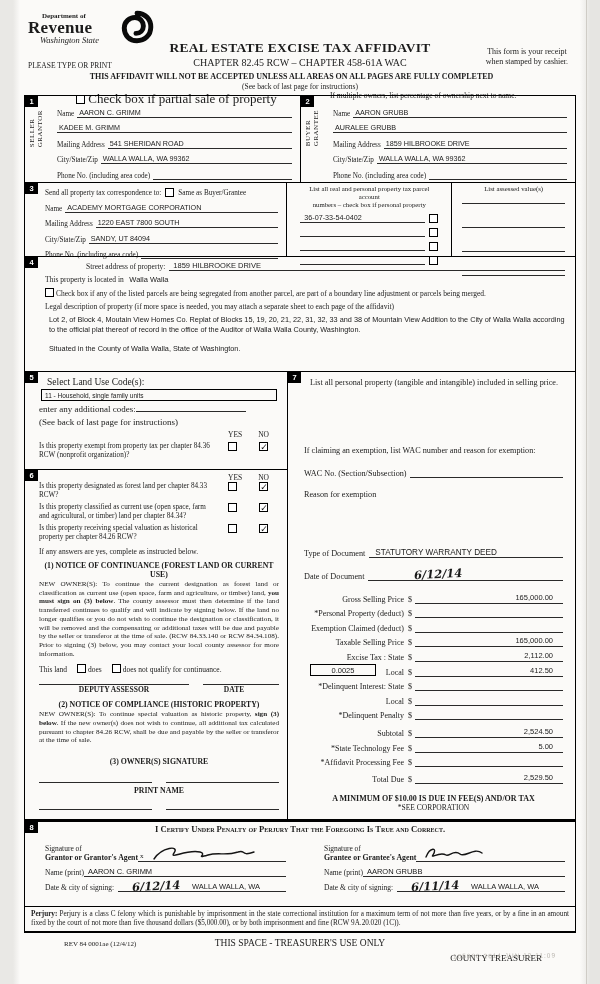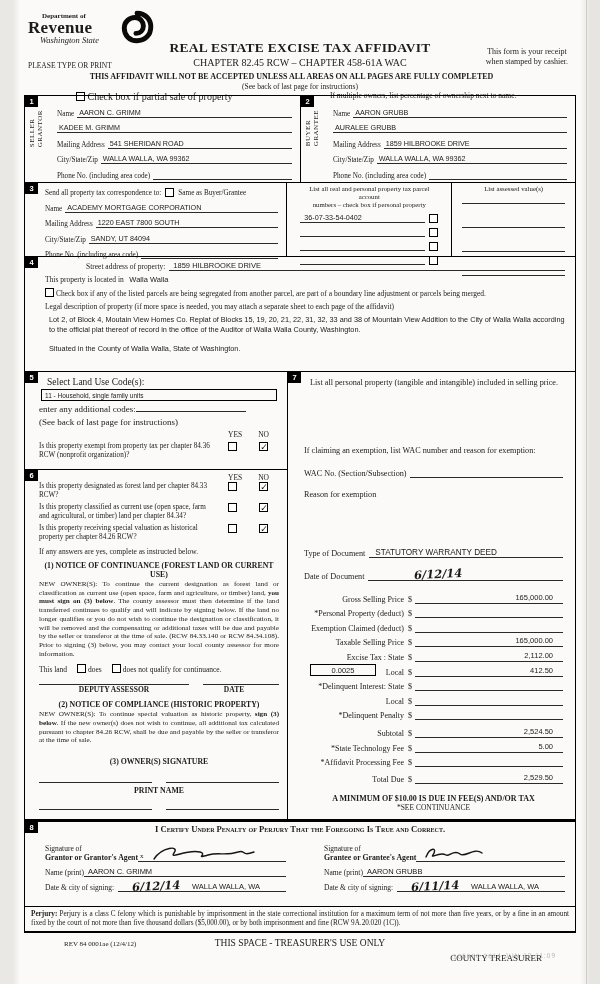--- a/index.html
+++ b/index.html
@@ -15,21 +15,21 @@
   .logo .l1 { font-size:7px; font-weight:bold; margin-left:14px; }
   .logo .l2 { font-size:17px; font-weight:bold; letter-spacing:.3px; line-height:15px; }
   .logo .l3 { font-size:8.5px; font-style:italic; margin-left:12px; }
   .swoosh { position:absolute; left:92px; top:-2px; }
   .title { position:absolute; left:0; right:0; top:34px; text-align:center; font-size:13.5px; font-weight:bold; letter-spacing:.3px; }
   .typeprint { position:absolute; left:28px; top:55px; font-size:7.5px; }
   .chapter { position:absolute; left:0; right:0; top:51px; text-align:center; font-size:10px; }
   .receipt { position:absolute; right:32px; top:41px; text-align:center; font-size:8px; line-height:10px; }
   .warn { position:absolute; left:0; right:17px; top:66px; text-align:center; font-size:8px; font-weight:bold; }
   .seeback { position:absolute; left:0; right:0; top:76px; text-align:center; font-size:7.5px; }
-  .partial { position:absolute; left:60px; top:85px; font-size:10px;padding-left:16px; }
+  .partial { position:absolute; left:60px; top:85px; font-size:13px;padding-left:16px; }
   .multown { position:absolute; left:330px; top:85px; font-size:7.5px; }
 
   
   .cb { display:inline-block; width:9px; height:9px; border:1px solid #000; background:#fff;
         font-size:9px; line-height:8px; text-align:center; vertical-align:-1px; font-family:"DejaVu Sans",sans-serif; }
   .ul { border-bottom:1px solid #2a2a2a; }
   .v  { font-family:"Liberation Sans", sans-serif; }
   .num { position:absolute; width:13px; height:11px; background:#000; color:#fff; text-align:center;
          font:bold 7.5px/11px "Liberation Sans", sans-serif; }
   .row { display:flex; align-items:flex-end;padding-left:41px; }
@@ -461,21 +461,21 @@
             <span class="mv"></span>
           </div>
         <div class="mrow" style="margin-top:2px">
             <span class="ml">Total Due</span>
             <span class="dl">$</span>
             <span class="mv">2,529.50</span>
           </div>
       </div>
 
       <div class="minimum">A MINIMUM OF $10.00 IS DUE IN FEE(S) AND/OR TAX</div>
-      <div class="seeinstr">*SEE CONTINUANCE</div>
+      <div class="seeinstr">*SEE CORPORATION</div>
     </div>
   </div>
 
   <div class="sec8">
     <span class="num">8</span>
     <div class="certify">I Certify Under Penalty of Perjury That the Foregoing Is True and Correct.</div>
     <div class="sigcols">
       <div class="sigcol">
         <div class="srow first">
           <span class="siglab">

